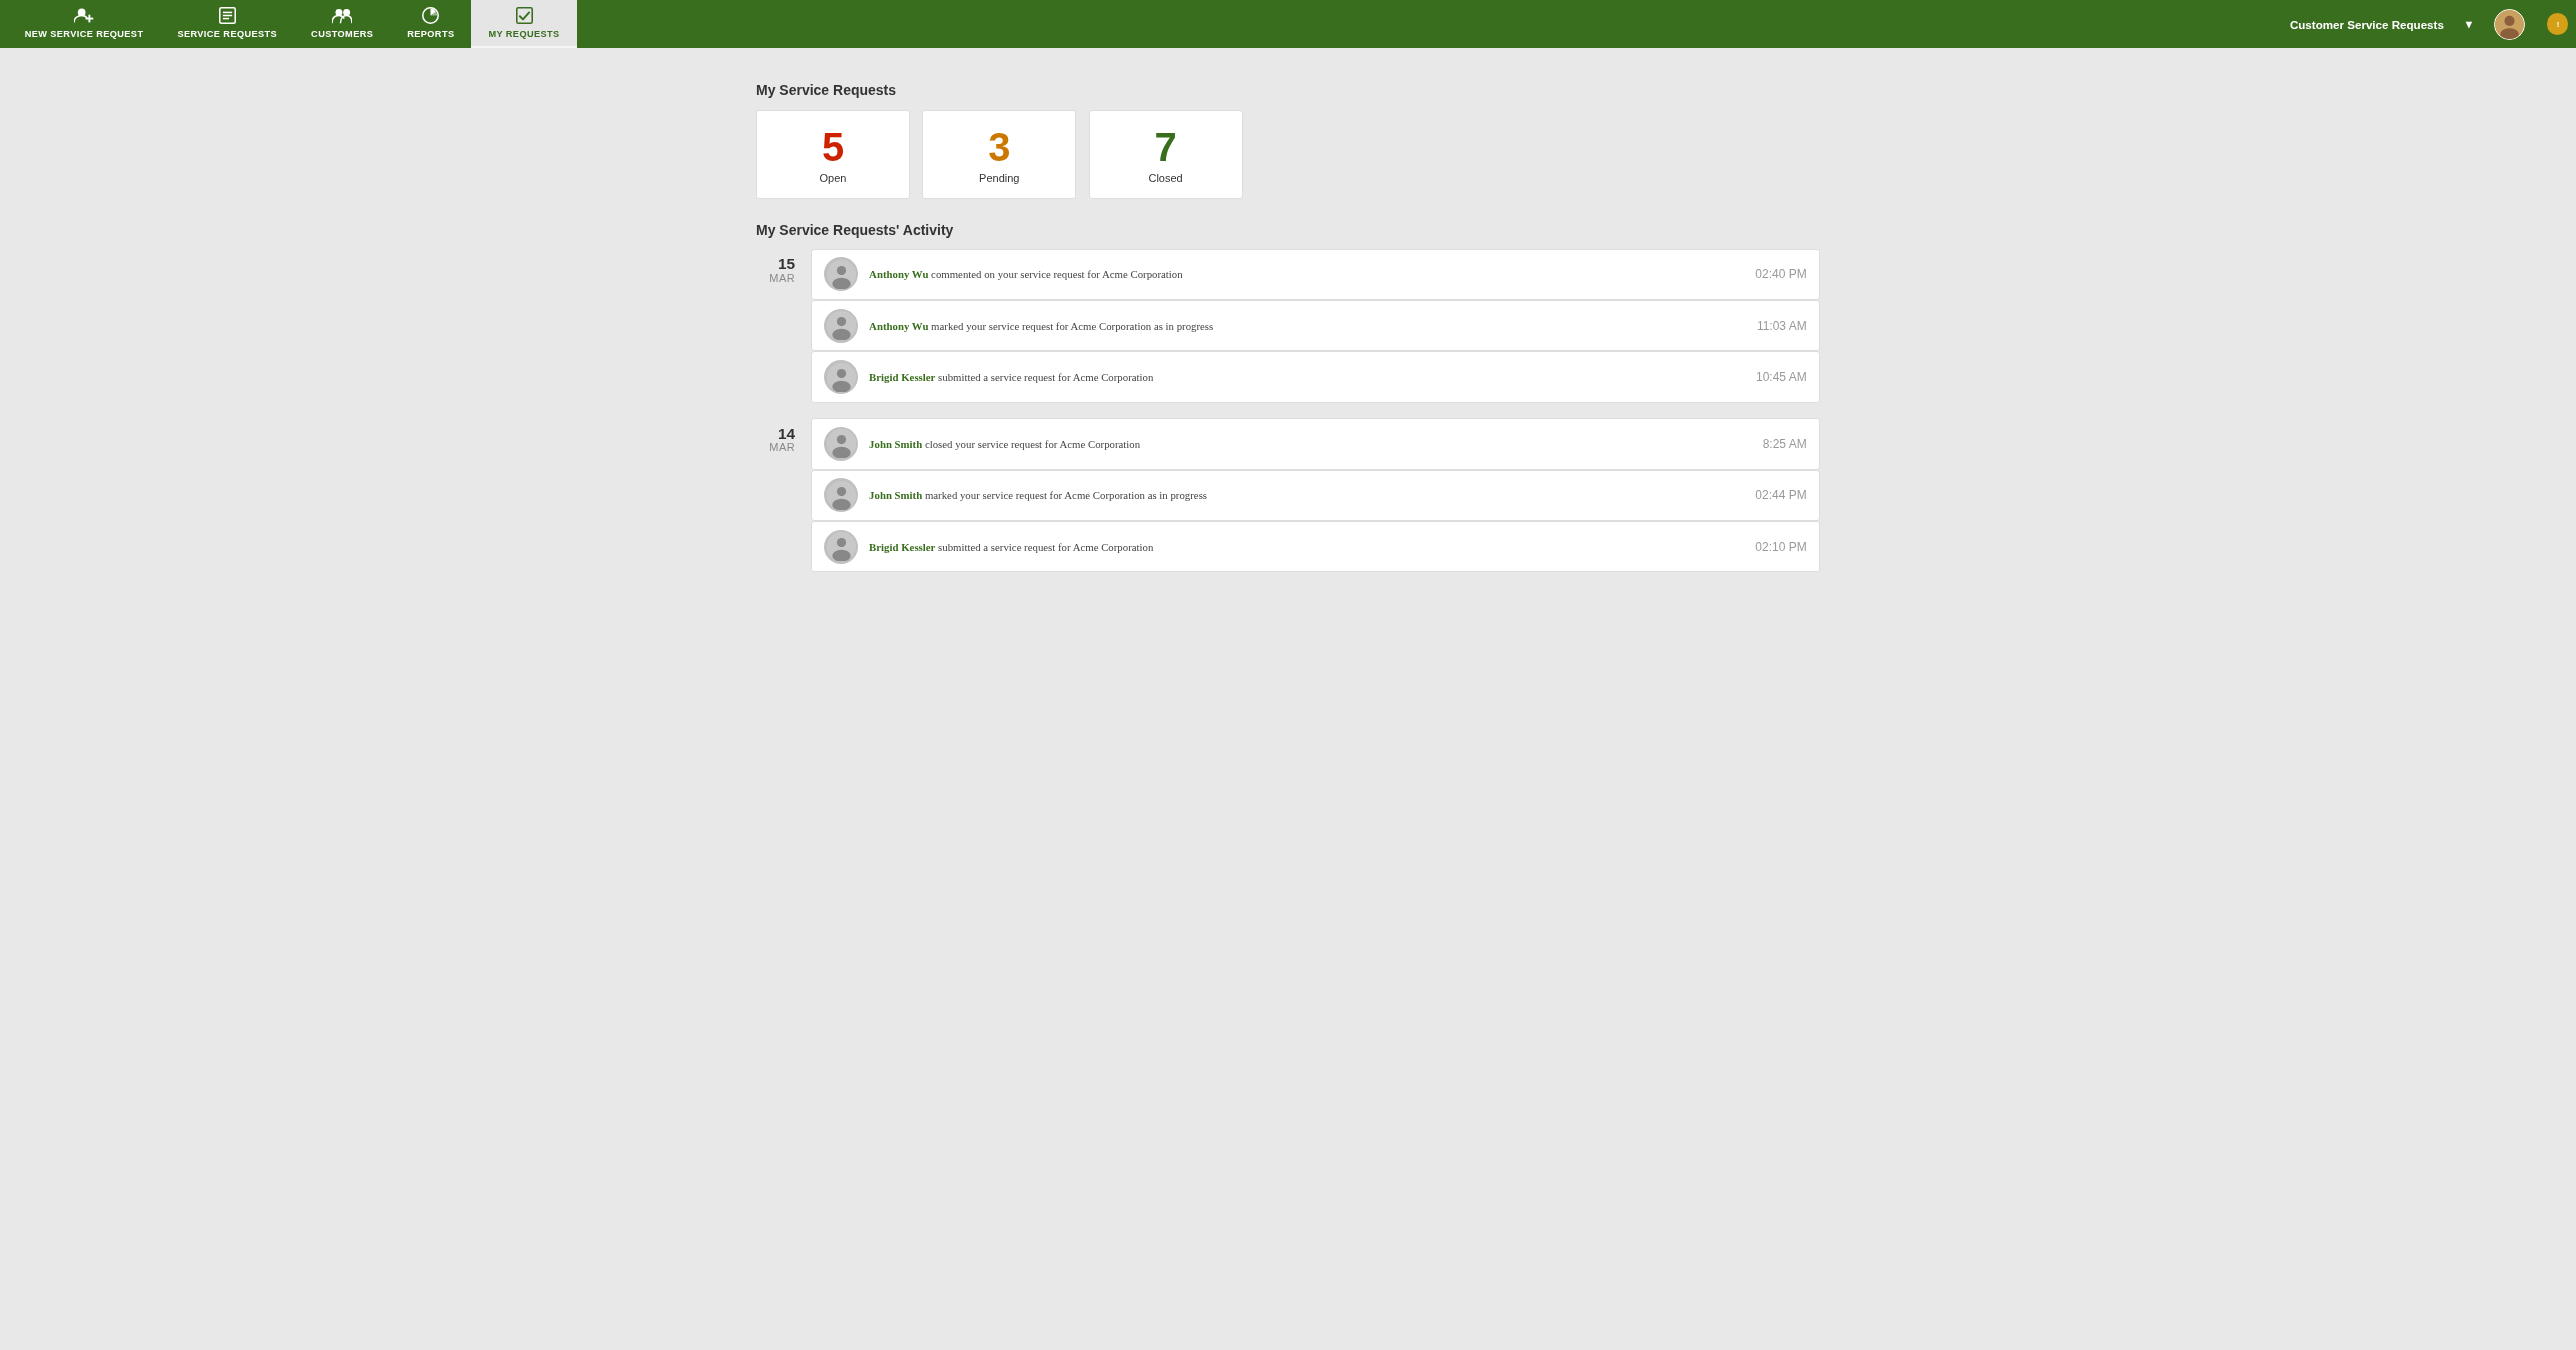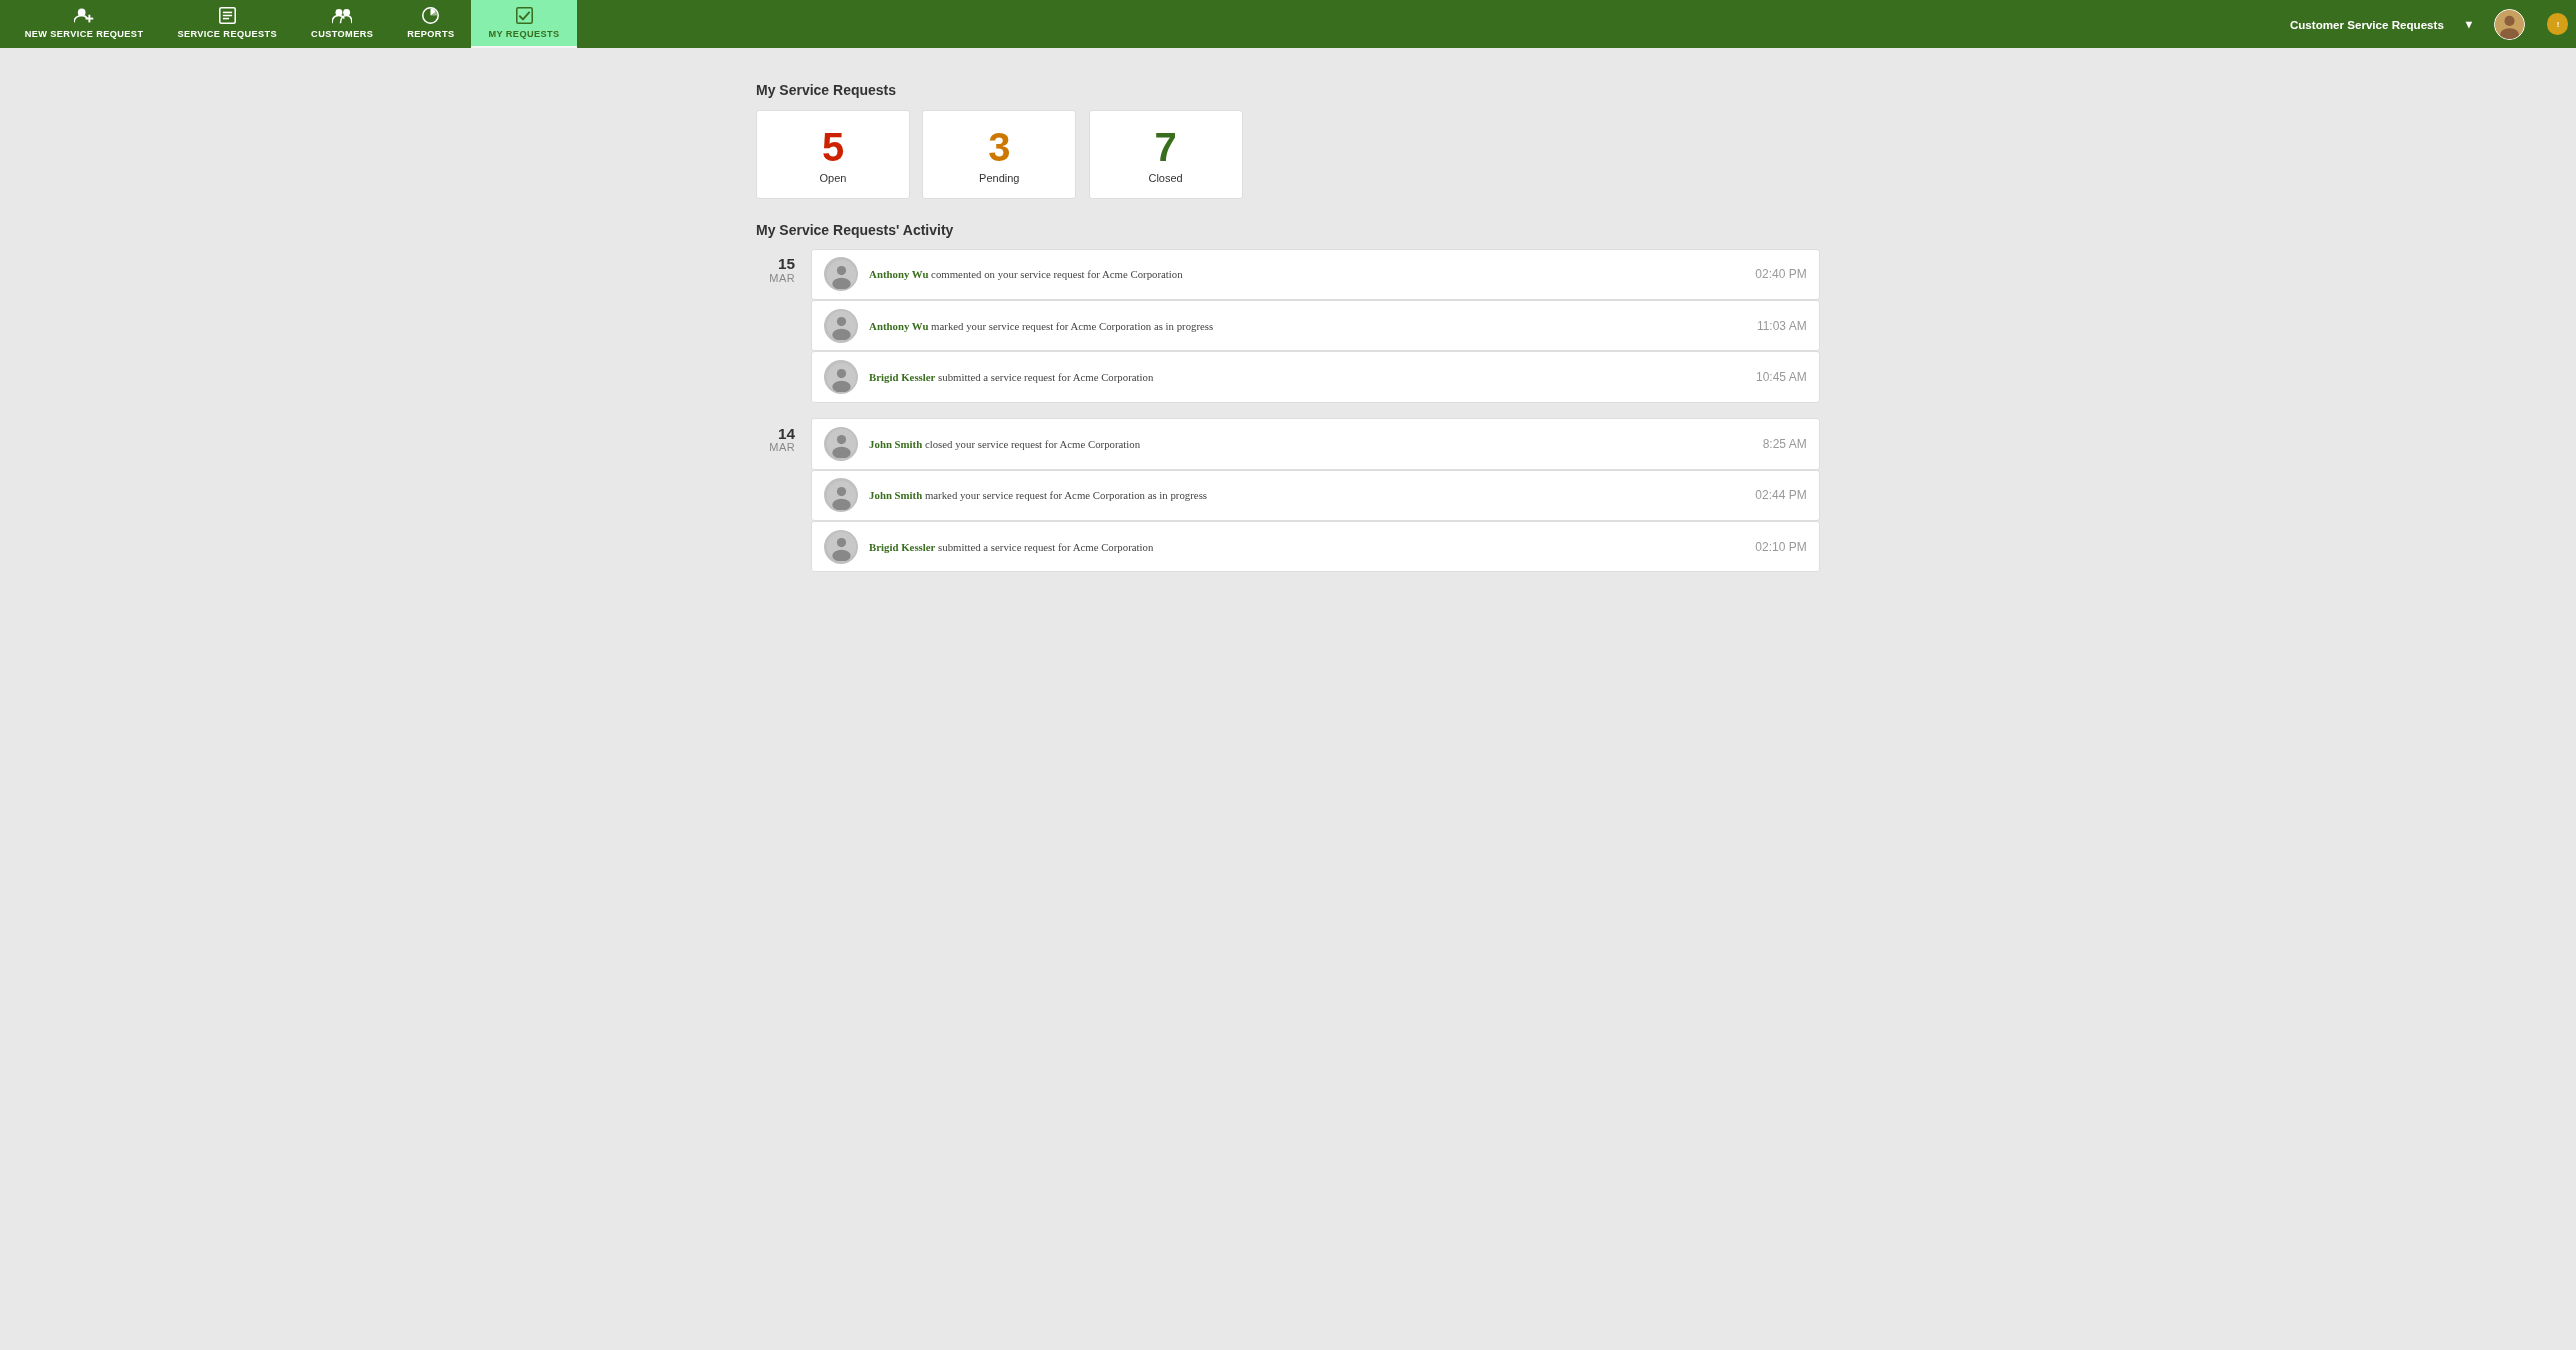--- a/index.html
+++ b/index.html
@@ -28,21 +28,21 @@
       font-size: 9.2px;
       font-weight: bold;
       letter-spacing: 0.4px;
       text-decoration: none;
       border-bottom: 2.3px solid transparent;
       height: 48px;
       justify-content: center;
       gap: 2.3px;
     }
     .nav-item.active {
-      background: #86efac;
+      background: #e5e5e5;
       color: #3a6e1f;
       border-bottom: 2.3px solid #f5f5f5;
     }
     .nav-icon { font-size: 15.4px; line-height: 1; }
     .nav-right {
       display: flex;
       align-items: center;
       gap: 22px;
       color: #fff;
       font-size: 11.6px;

